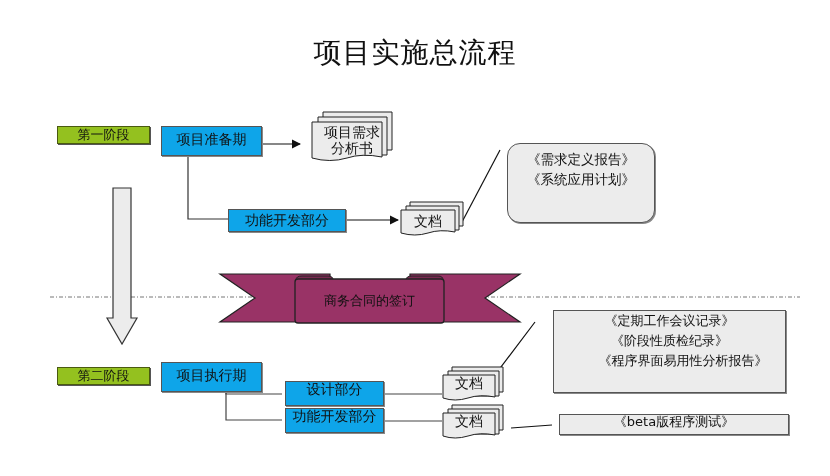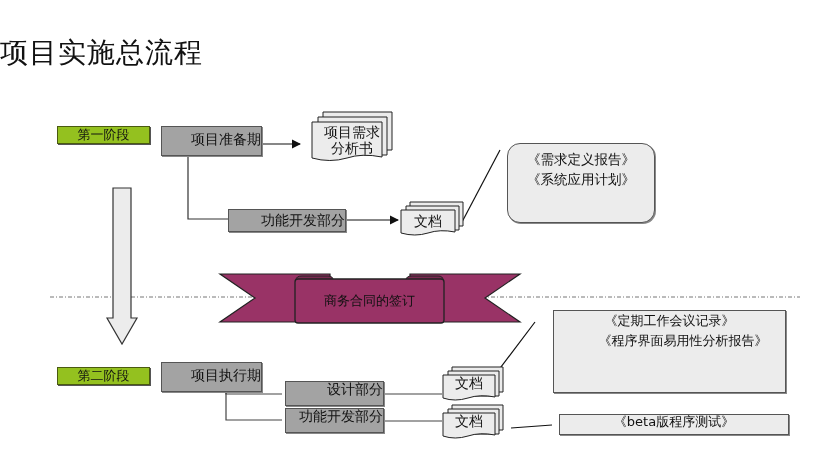--- a/index.html
+++ b/index.html
@@ -1,22 +1,22 @@
 <!DOCTYPE html>
 <html><head>
 <meta charset="utf-8">
 <style>
   html, body { margin: 0; padding: 0; background: #ffffff; }
   body { width: 830px; height: 476px; position: relative; overflow: hidden;
          font-family: "DejaVu Sans", "Liberation Sans", sans-serif; color: #111; }
   .abs { position: absolute; }
-  .title { left: 0; width: 830px; top: 34px; text-align: left; font-size: 28px; color: #111; letter-spacing: 1px; }
+  .title { left: 0; width: 830px; top: 34px; text-align: center; font-size: 28px; color: #111; letter-spacing: 1px; }
   .stage { background: #94c11f; border: 1px solid #4a5a10; font-size: 13px; text-align: center;
            line-height: 16px; height: 16px; box-shadow: 1px 1px 0 #555; }
-  .box { background: #a3a3a3; border: 1px solid #555; font-size: 14px; text-align: right;
+  .box { background: #0ea5e9; border: 1px solid #555; font-size: 14px; text-align: center;
          box-shadow: 1px 1px 0 #888; }
   .listbox { background: #ececec; border: 1px solid #555; font-size: 13.5px; text-align: center;
              box-shadow: 1px 1px 0 #888; }
   .listbox div { line-height: 20px; }
   .doctext { font-size: 14px; text-align: center; line-height: 16px; }
   svg.overlay { position: absolute; left: 0; top: 0; }
   .ribbon-label { font-size: 13px; color: #111; text-align: center; }
 </style>
 </head>
 <body>
@@ -93,15 +93,16 @@
 <div class="abs ribbon-label" style="left:295px; top:292px; width:149px;">商务合同的签订</div>
 
 <div class="abs stage" style="left:57px; top:367px; width:91px;">第二阶段</div>
 <div class="abs box" style="left:161px; top:362px; width:99px; height:28px; line-height:24px;">项目执行期</div>
 <div class="abs box" style="left:285px; top:381px; width:97px; height:23px; line-height:14px;">设计部分</div>
 <div class="abs box" style="left:285px; top:408px; width:97px; height:23px; line-height:14px;">功能开发部分</div>
 <div class="abs doctext" style="left:443px; top:375px; width:52px;">文档</div>
 <div class="abs doctext" style="left:443px; top:413px; width:52px;">文档</div>
 <div class="abs listbox" style="left:553px; top:310px; width:233px; height:83px; padding-top:0px; box-sizing:border-box; font-size:13px;">
   <div style="line-height:20px;">《定期工作会议记录》</div>
+  <div style="line-height:20px;">《阶段性质检纪录》</div>
   <div style="line-height:20px;padding-left:27px;">《程序界面易用性分析报告》</div>
 </div>
 <div class="abs listbox" style="left:559px; top:414px; width:228px; height:19px; line-height:14px; font-size:13px;">《beta版程序测试》</div>
 
 </body></html>

